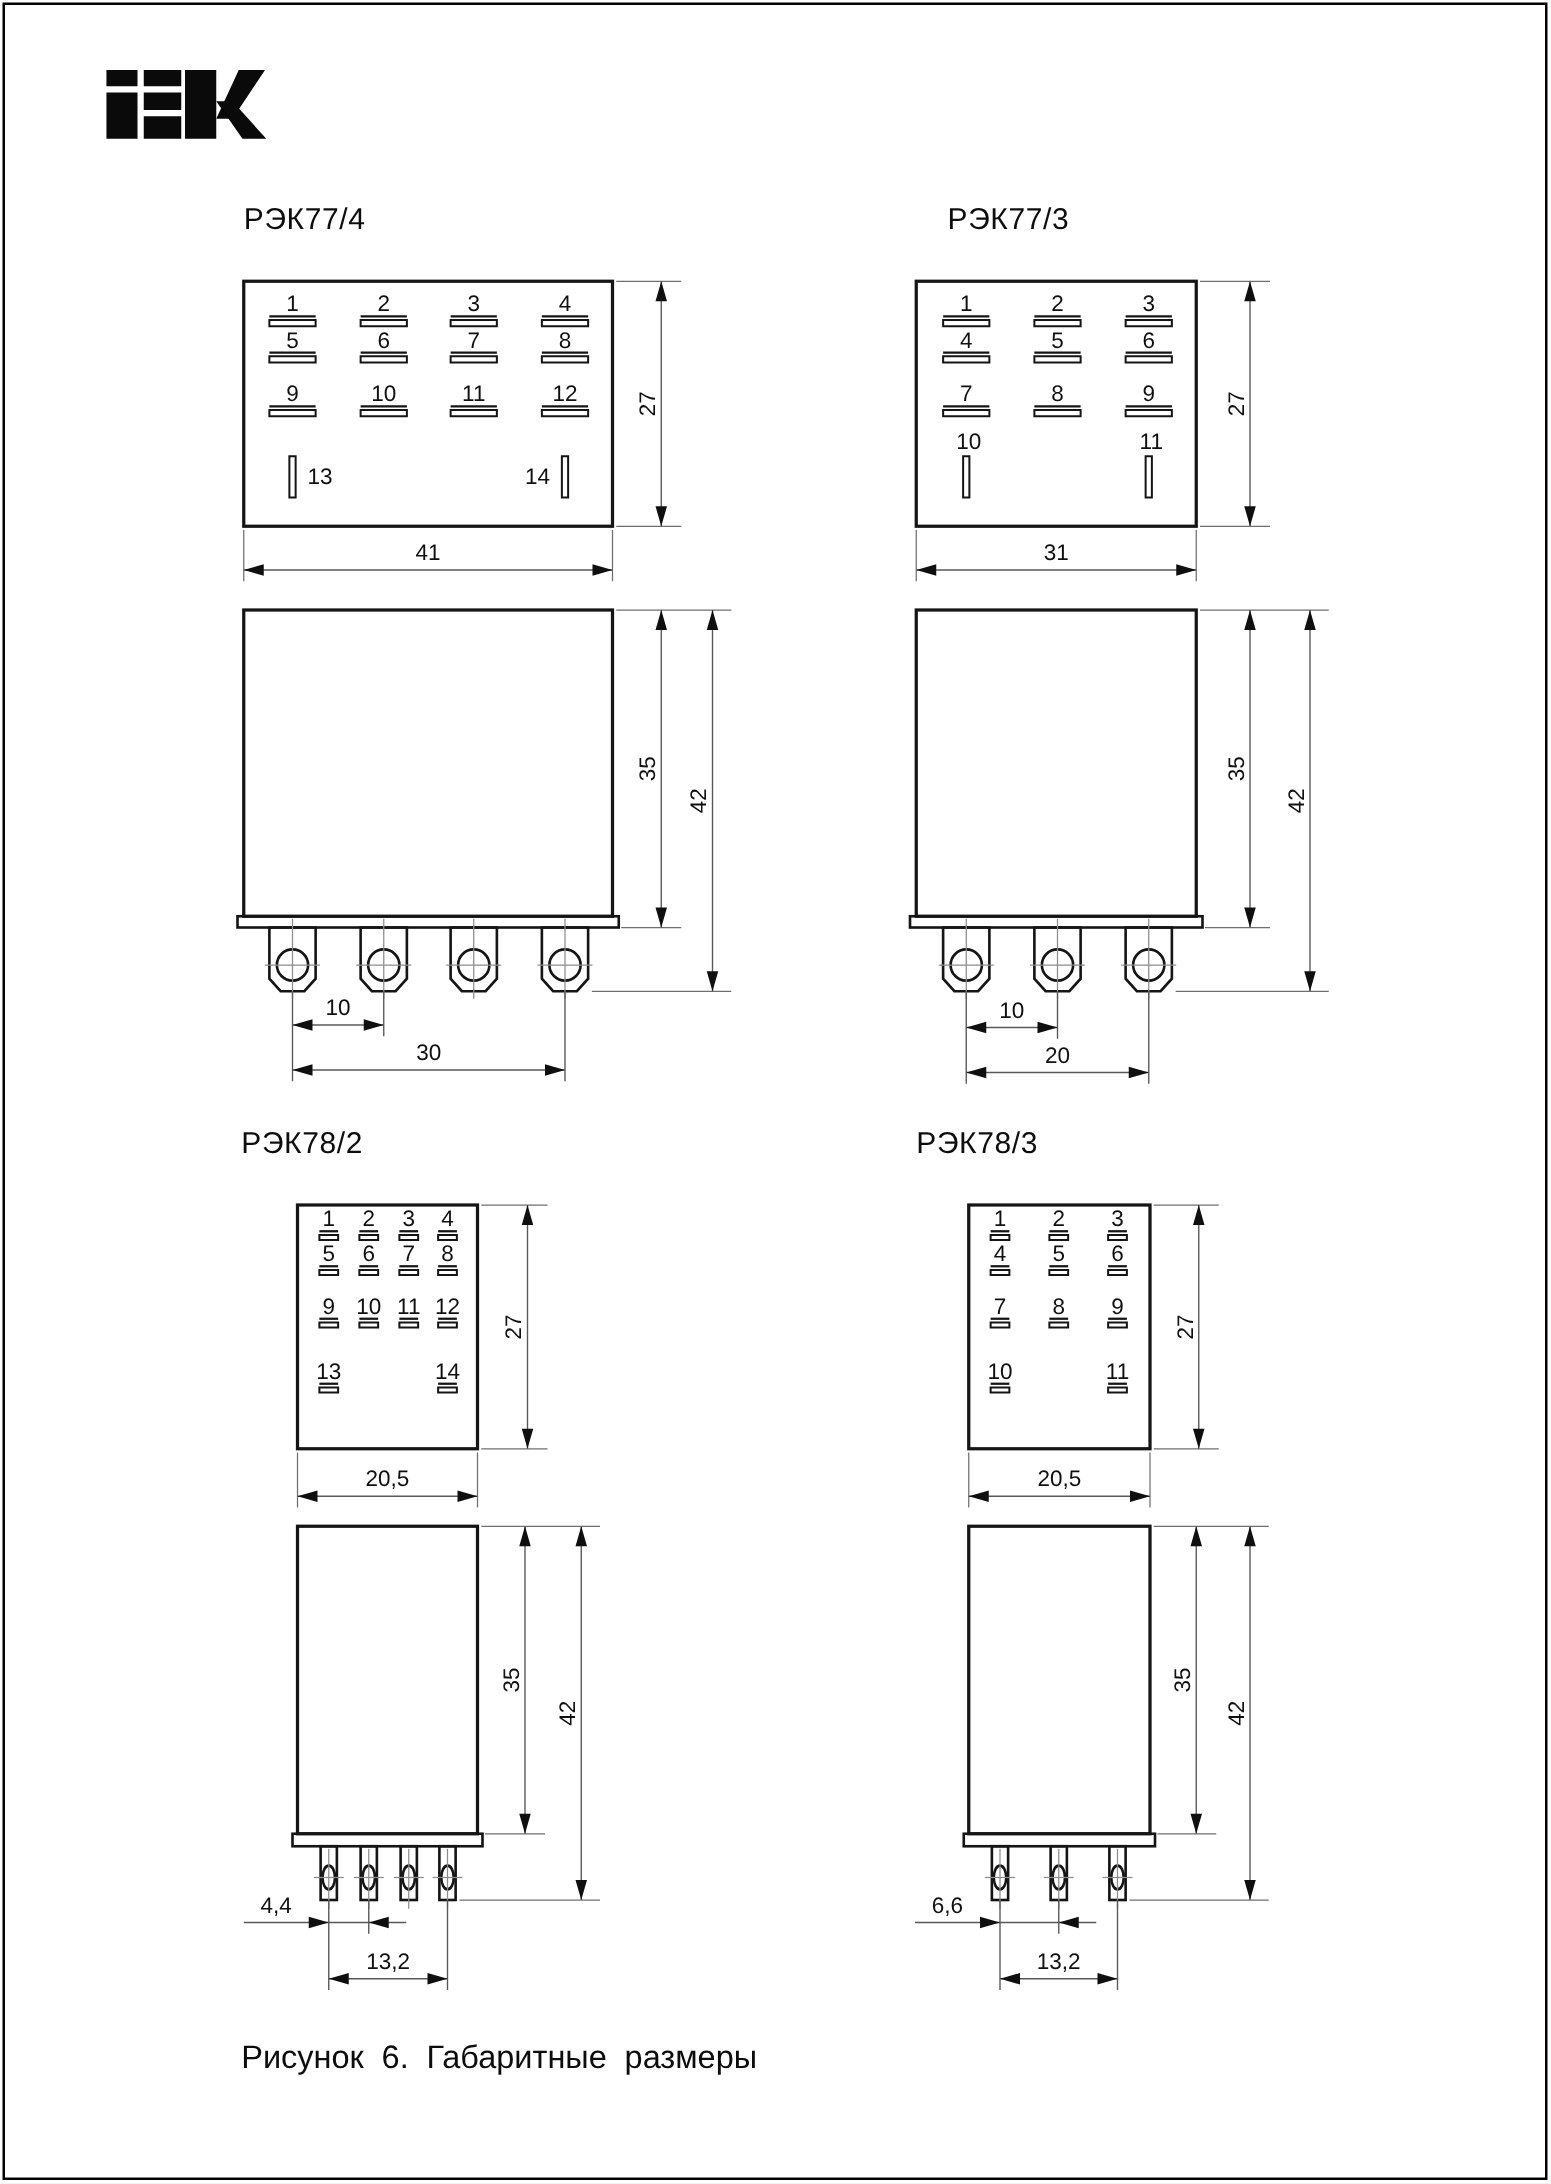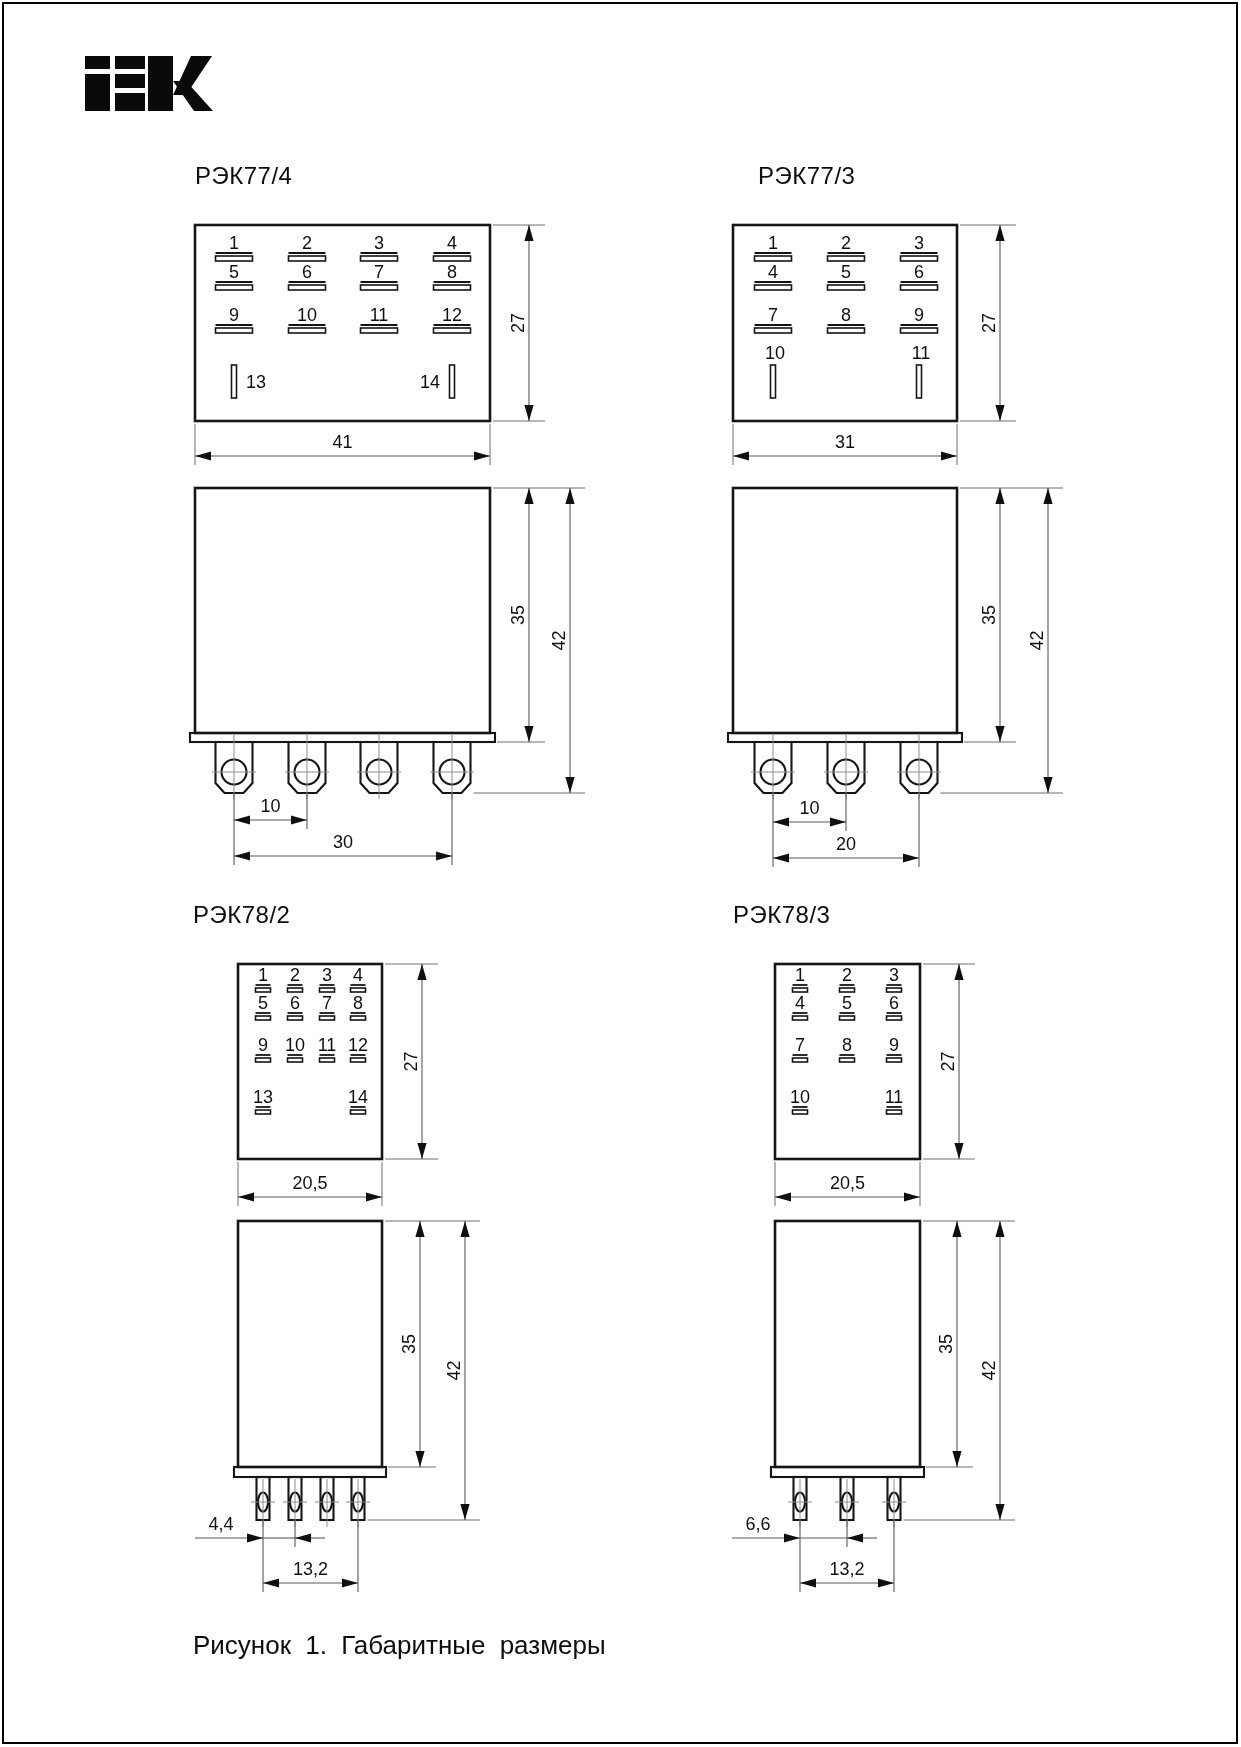--- a/index.html
+++ b/index.html
@@ -449,14 +449,14 @@
           <polygon points="957,1467 952.4,1451 961.6,1451" class="arr"></polygon>
           <text x="946" y="1344" class="dimlblv" transform="rotate(-90 946 1344)">35</text>
           <line x1="1000" y1="1221" x2="1000" y2="1520" class="dim"></line>
           <polygon points="1000,1221 995.4,1237 1004.6,1237" class="arr"></polygon>
           <polygon points="1000,1520 995.4,1504 1004.6,1504" class="arr"></polygon>
           <text x="989" y="1370.5" class="dimlblv" transform="rotate(-90 989 1370.5)">42</text>
         </g>
       </g>
     </svg>
 
-  <div id="caption">Рисунок 1. Габаритные размеры</div>
+  <div id="caption">Рисунок 6. Габаритные размеры</div>
 </div>
 
 </body></html>

